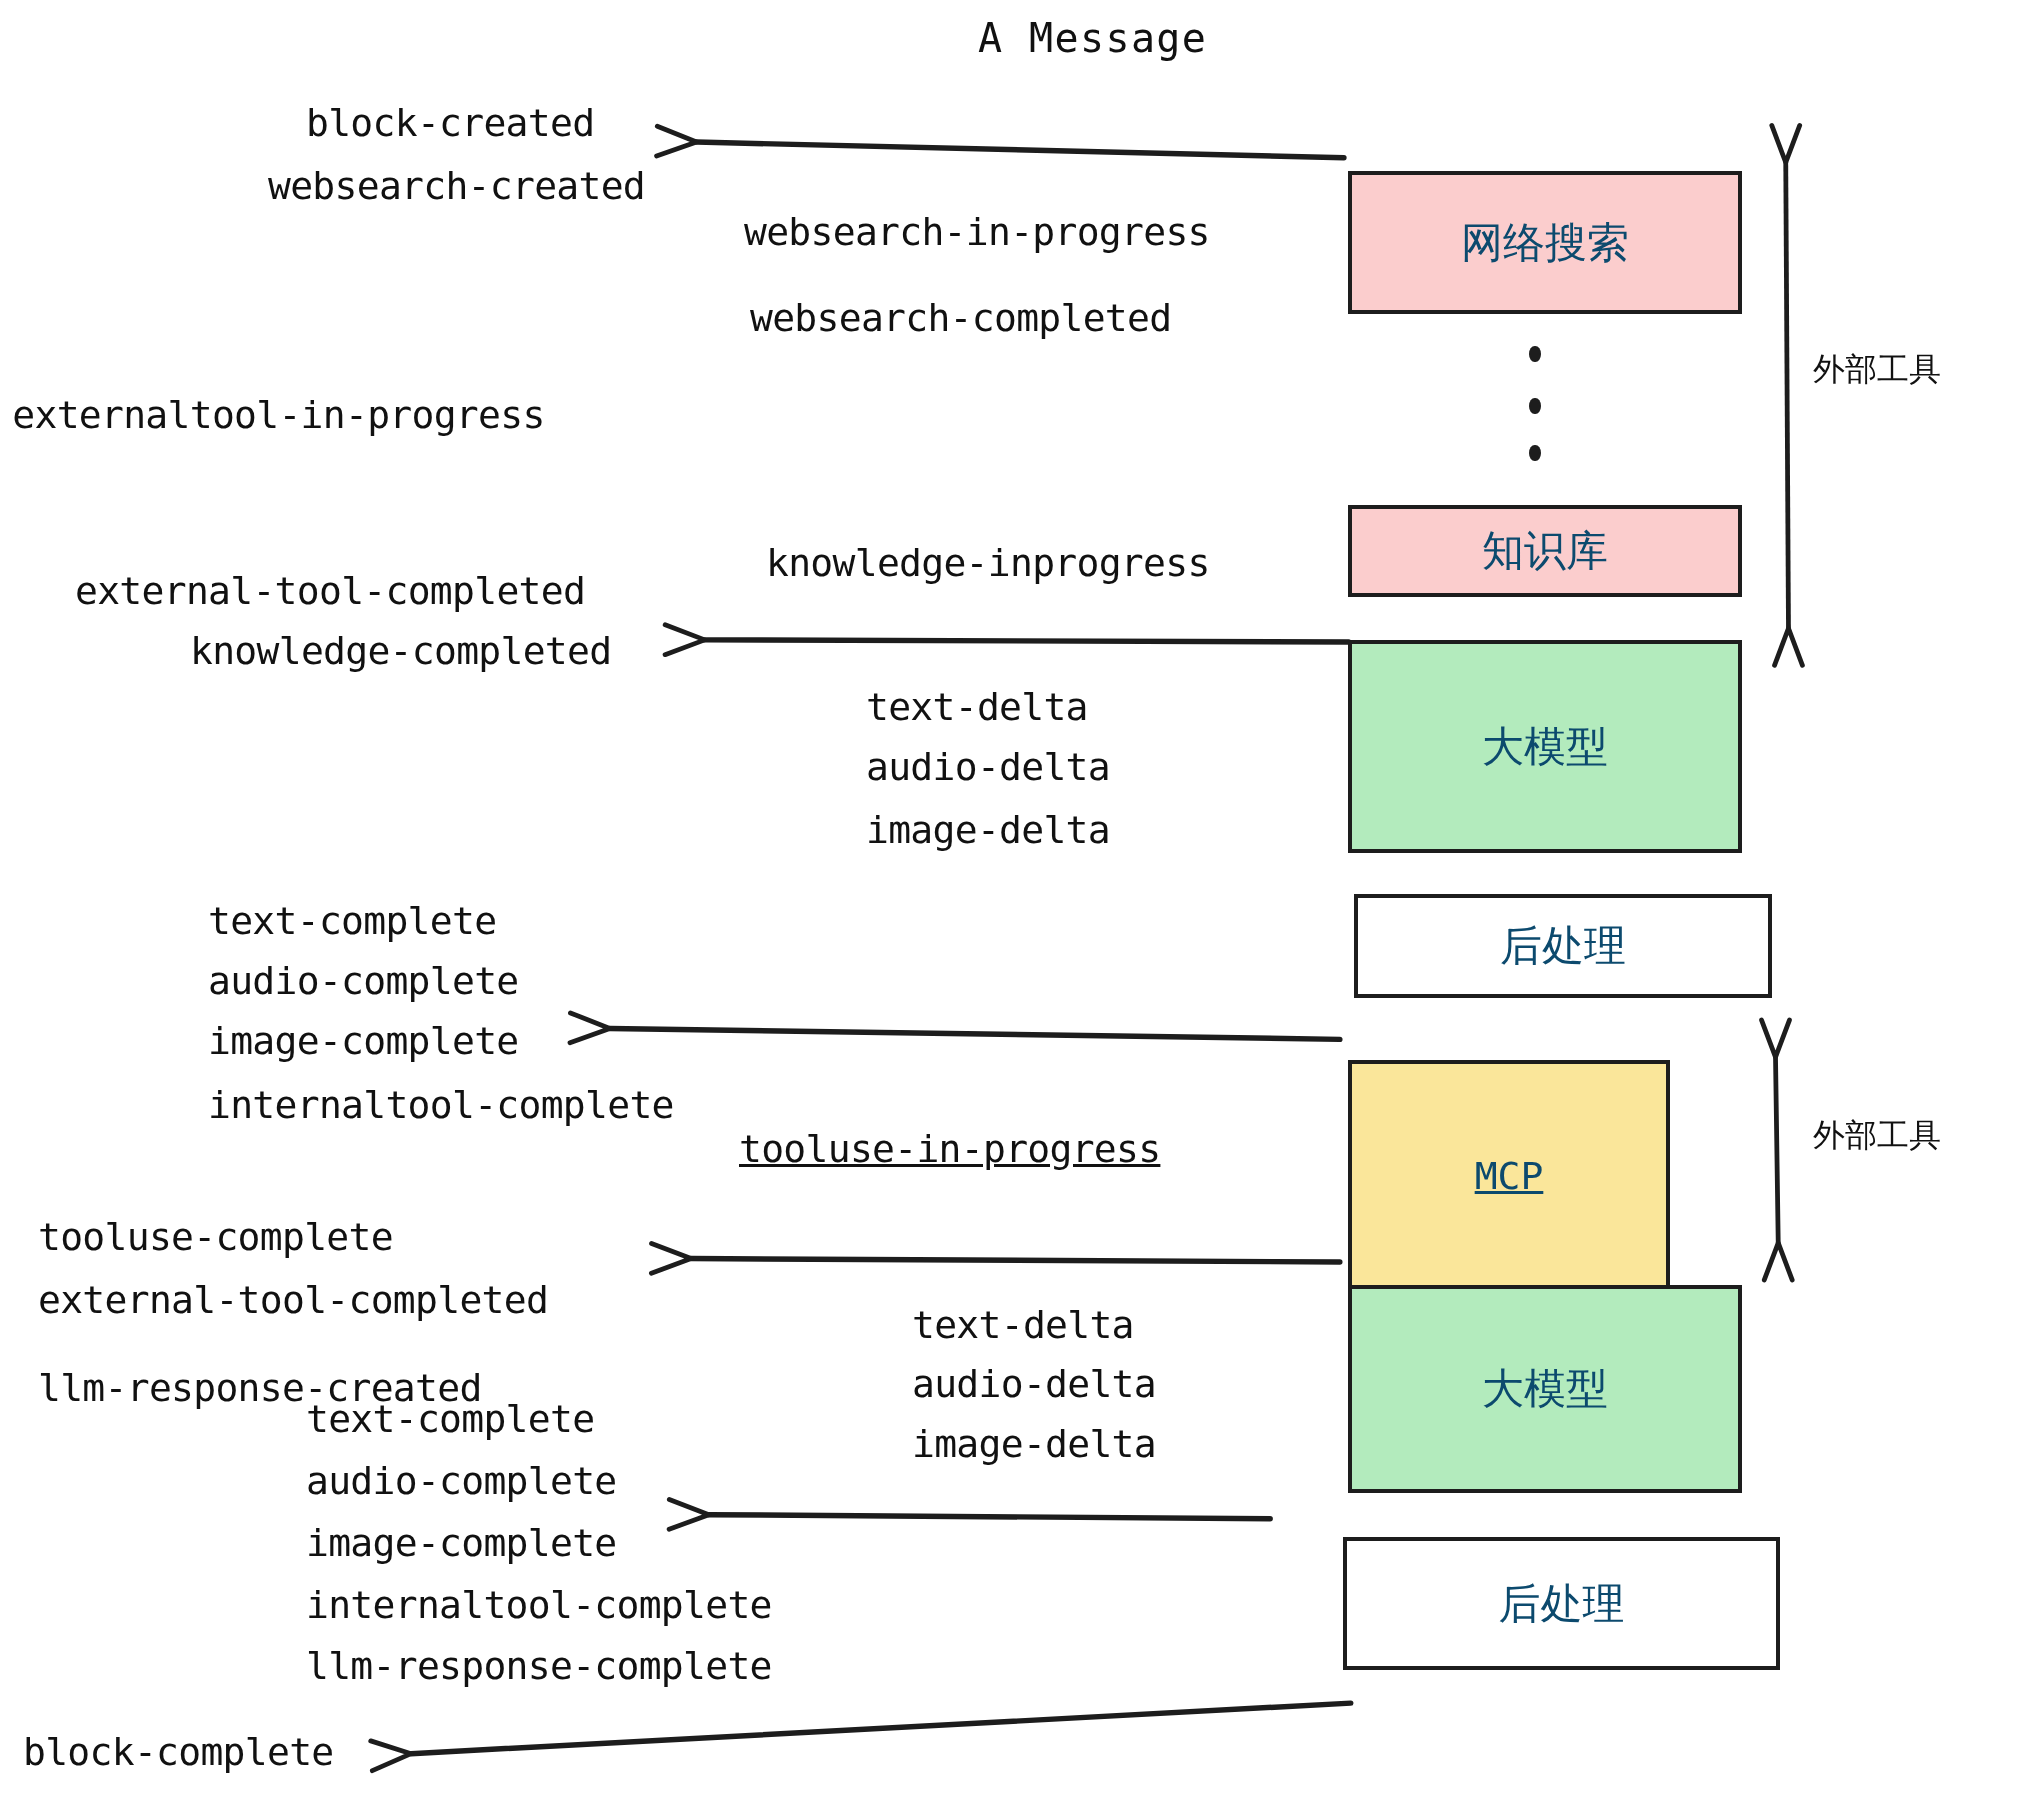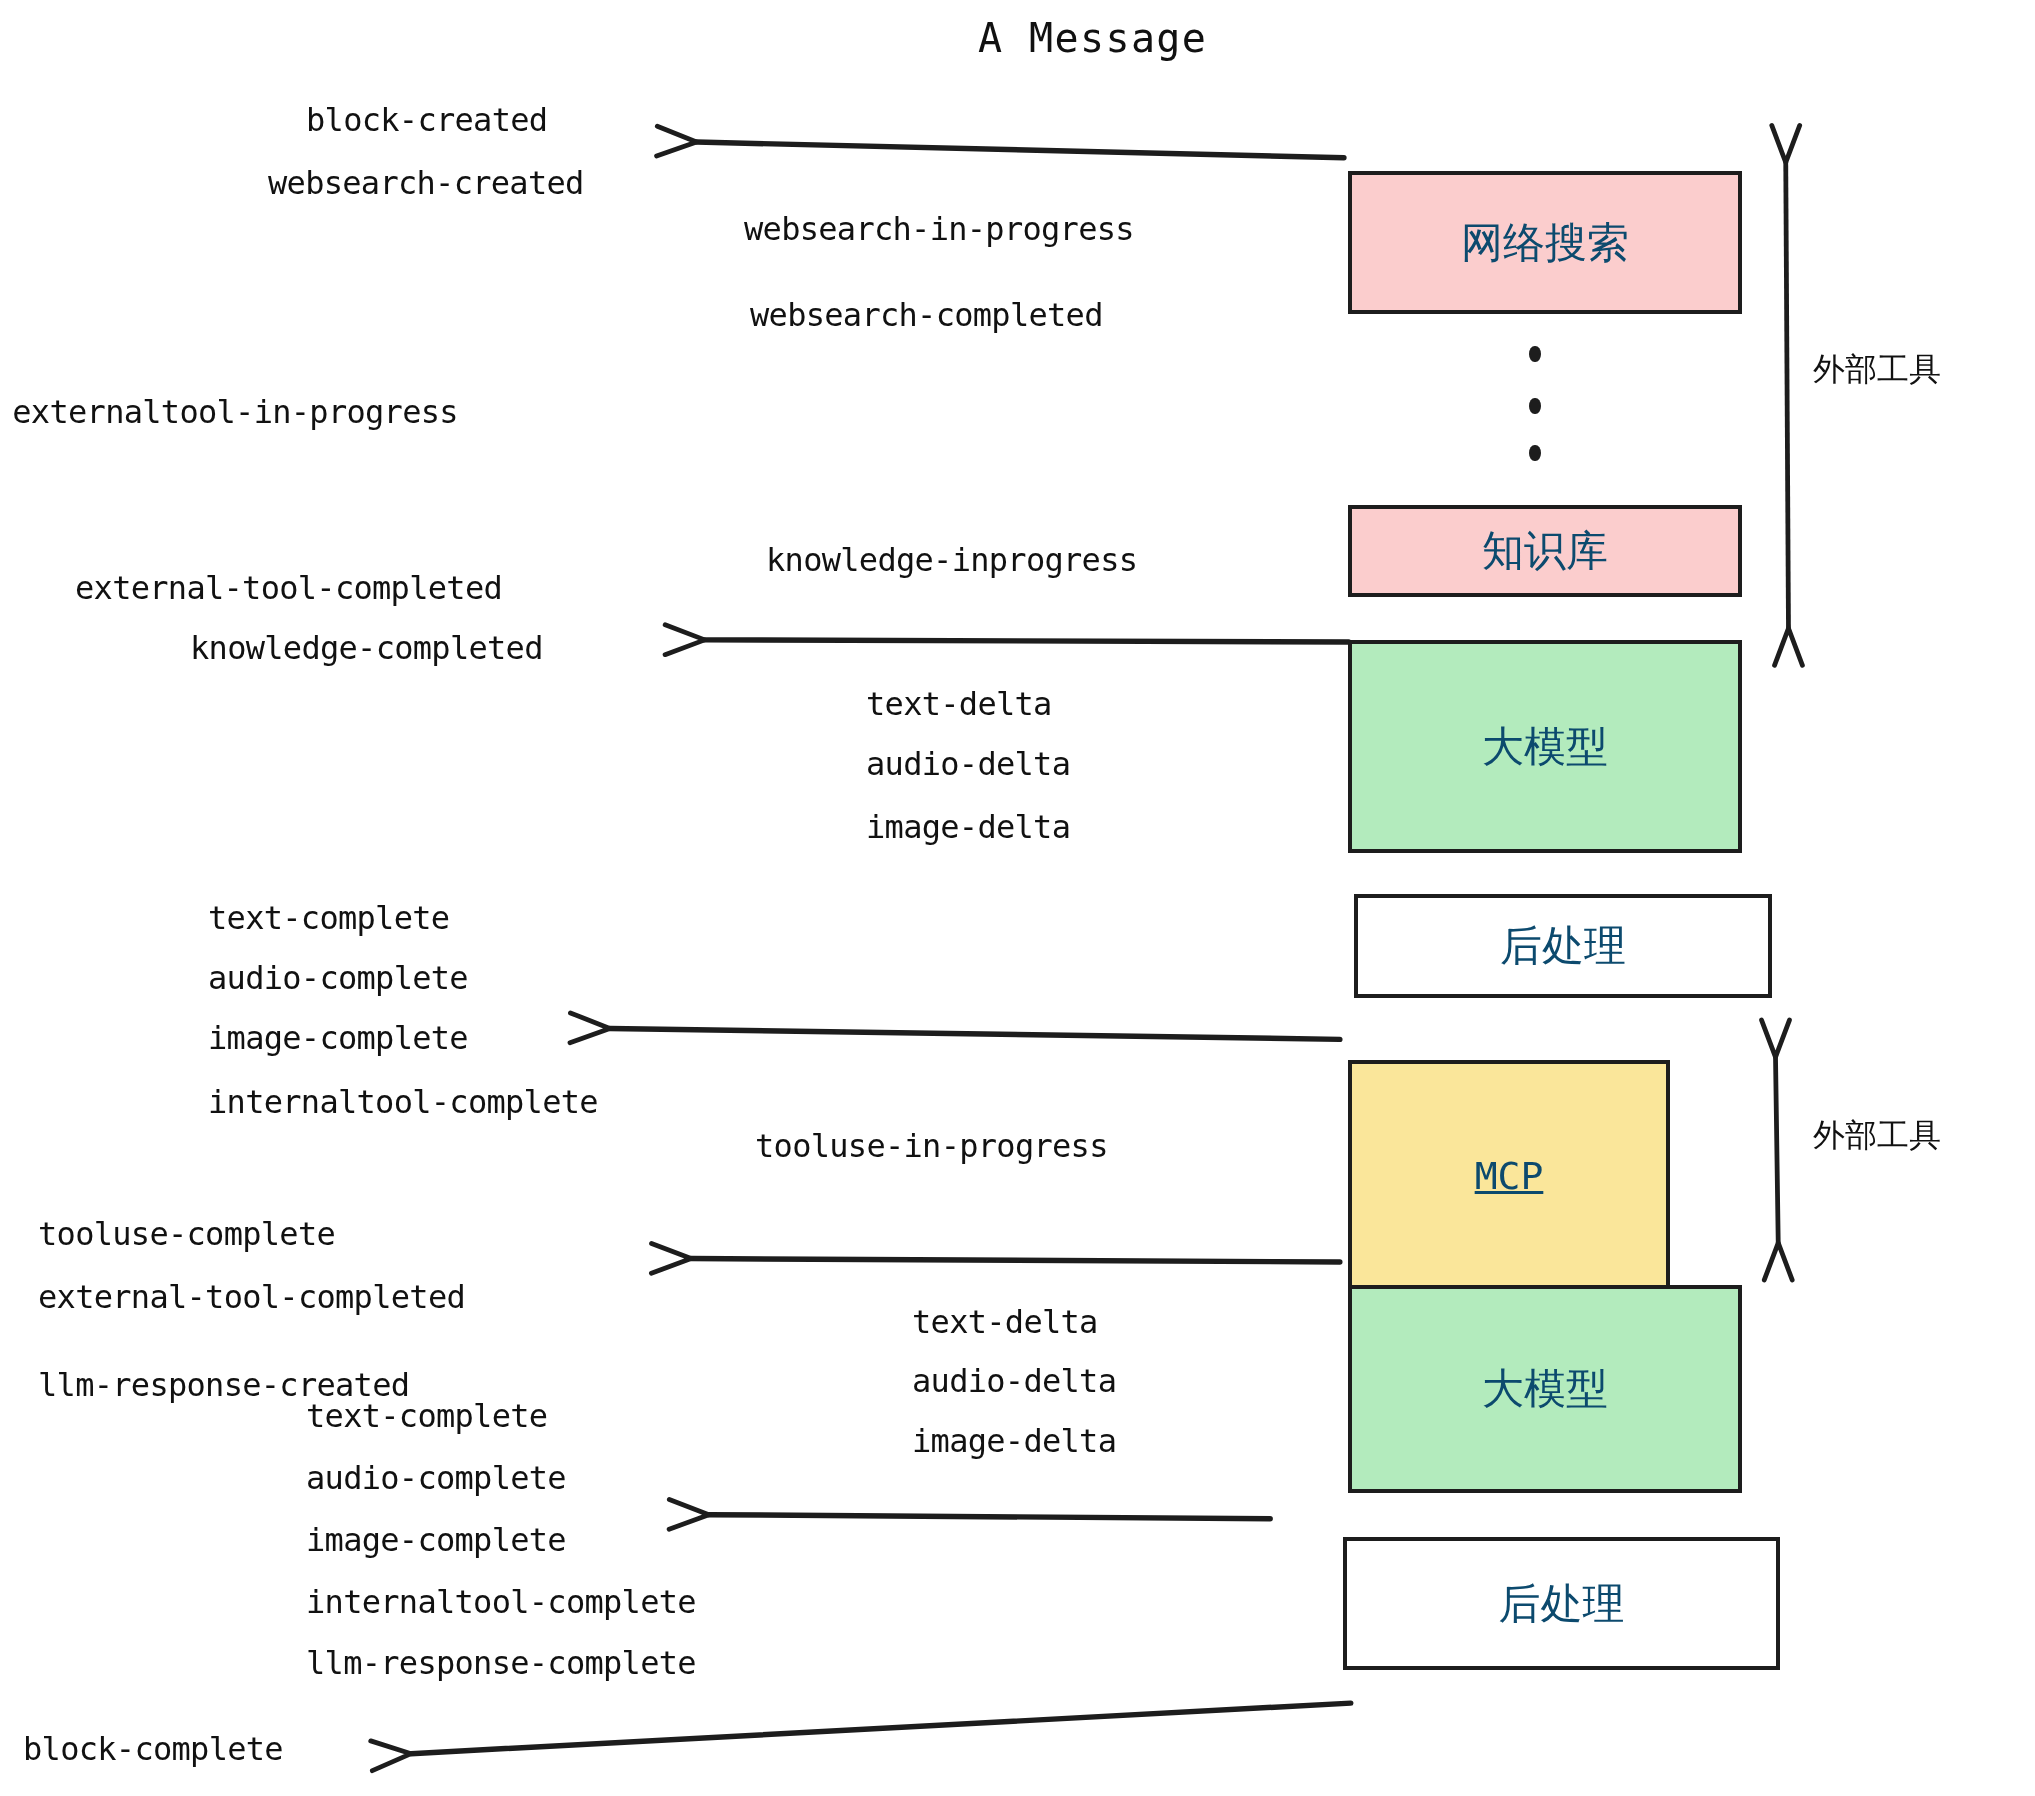--- a/index.html
+++ b/index.html
@@ -13,21 +13,21 @@
     height: 1796px;
     background: #ffffff;
     overflow: hidden;
     font-family: "DejaVu Sans Mono", monospace;
   }
   .lbl {
     position: absolute;
     white-space: pre;
     color: #111111;
     font-family: "DejaVu Sans Mono", monospace;
-    font-size: 32px;
+    font-size: 38px;
     line-height: 1.0;
     letter-spacing: -0.7px;
   }
   .title {
     position: absolute;
     white-space: pre;
     color: #111111;
     font-family: "DejaVu Sans Mono", monospace;
     font-size: 40px;
     letter-spacing: 1.4px;
@@ -116,21 +116,21 @@
       <div class="lbl" style="left: 766px; top: 544px;">knowledge-inprogress</div>
       <div class="lbl" style="left: 75px; top: 572px;">external-tool-completed</div>
       <div class="lbl" style="left: 190px; top: 632px;">knowledge-completed</div>
       <div class="lbl" style="left: 866px; top: 688px;">text-delta</div>
       <div class="lbl" style="left: 866px; top: 748px;">audio-delta</div>
       <div class="lbl" style="left: 866px; top: 811px;">image-delta</div>
       <div class="lbl" style="left: 208px; top: 902px;">text-complete</div>
       <div class="lbl" style="left: 208px; top: 962px;">audio-complete</div>
       <div class="lbl" style="left: 208px; top: 1022px;">image-complete</div>
       <div class="lbl" style="left: 208px; top: 1086px;">internaltool-complete</div>
-      <div class="lbl" style="left: 755px; top: 1130px;">tooluse-in-progress</div>
+      <div class="lbl" style="left: 739px; top: 1130px; text-decoration: underline;">tooluse-in-progress</div>
       <div class="lbl" style="left: 38px; top: 1218px;">tooluse-complete</div>
       <div class="lbl" style="left: 38px; top: 1281px;">external-tool-completed</div>
       <div class="lbl" style="left: 38px; top: 1341px; margin-top: 28px;">llm-response-created</div>
       <div class="lbl" style="left: 306px; top: 1400px;">text-complete</div>
       <div class="lbl" style="left: 306px; top: 1462px;">audio-complete</div>
       <div class="lbl" style="left: 306px; top: 1524px;">image-complete</div>
       <div class="lbl" style="left: 306px; top: 1586px;">internaltool-complete</div>
       <div class="lbl" style="left: 306px; top: 1647px;">llm-response-complete</div>
       <div class="lbl" style="left: 912px; top: 1306px;">text-delta</div>
       <div class="lbl" style="left: 912px; top: 1365px;">audio-delta</div>

